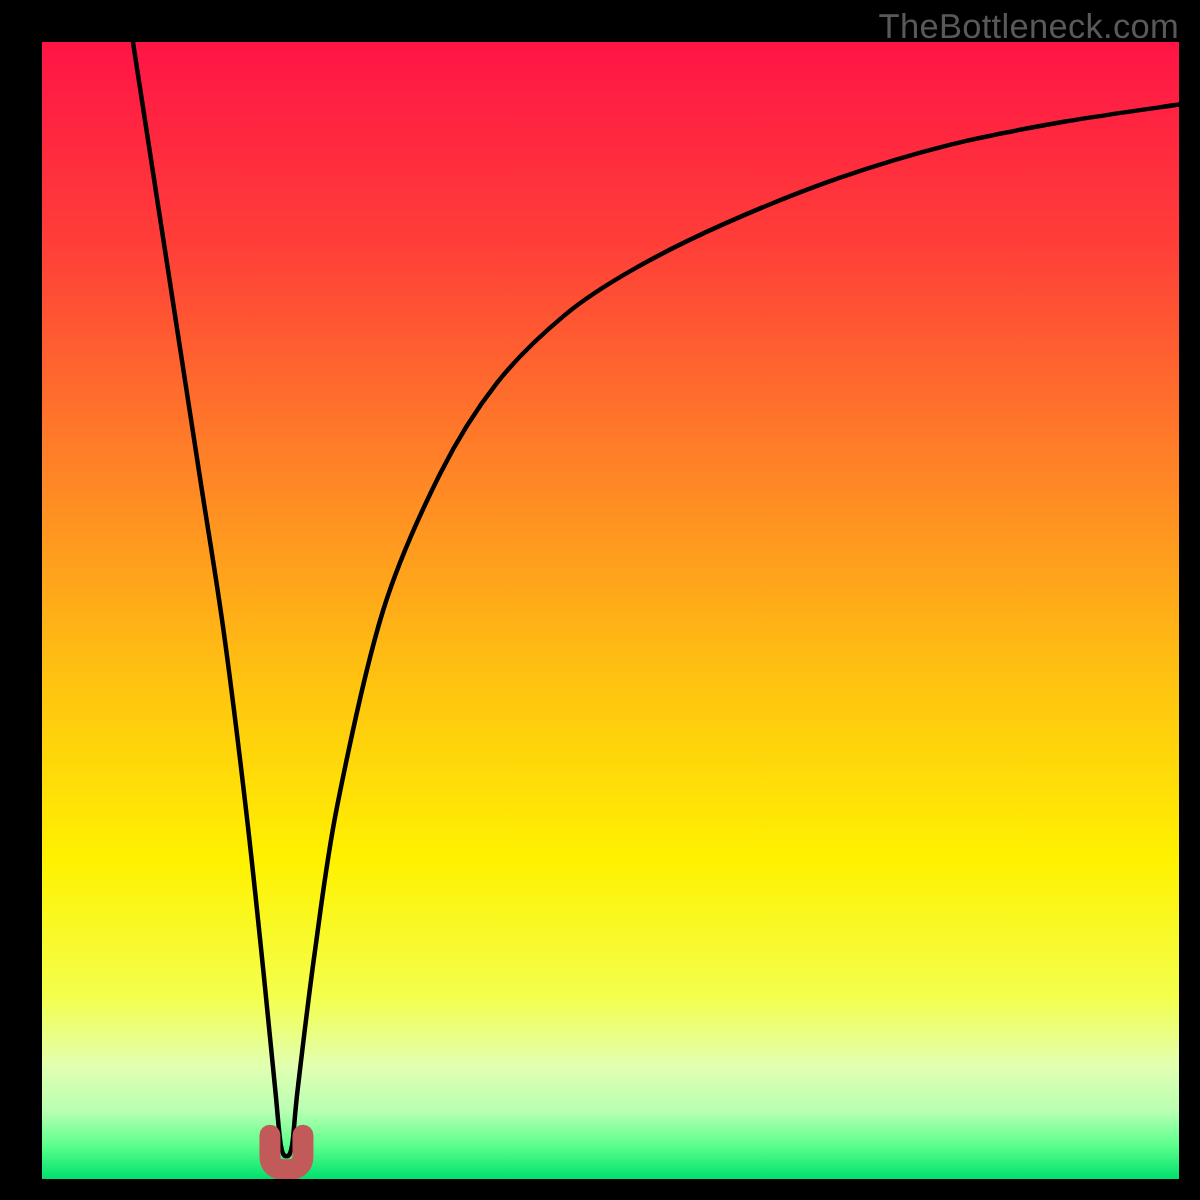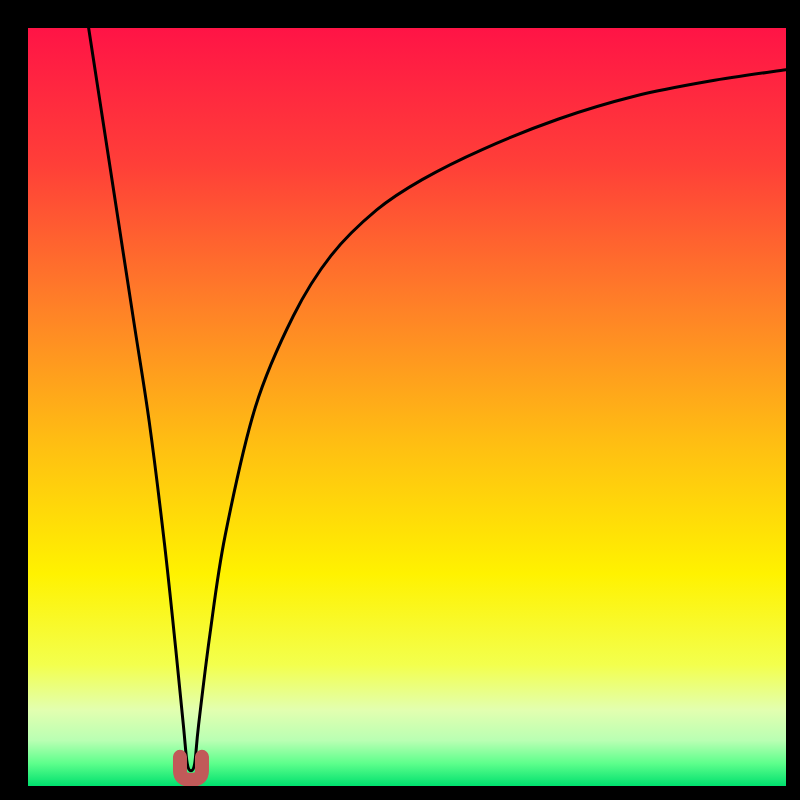--- a/index.html
+++ b/index.html
@@ -72,14 +72,15 @@
       <rect x="0" y="0" width="758" height="758" fill="url(#bgGrad)"></rect>
     </svg>
 
     <svg class="curve-svg" viewBox="0 0 758 758" preserveAspectRatio="none">
       <path id="curvePath" fill="none" stroke="#000000" stroke-width="3" stroke-linejoin="round" stroke-linecap="round" d="M 60.64 0.00 C 63.07 15.77, 70.95 67.01, 75.80 98.54 C 80.65 130.07, 86.11 165.55, 90.96 197.08 C 95.81 228.61, 101.27 264.09, 106.12 295.62 C 110.97 327.15, 116.43 358.99, 121.28 394.16 C 126.13 429.33, 132.20 479.06, 136.44 515.44 C 140.68 551.82, 144.78 592.45, 147.81 621.56 C 150.84 650.67, 153.57 679.17, 155.39 697.36 C 157.21 715.55, 157.97 727.98, 159.18 735.26 C 160.39 742.54, 161.76 742.84, 162.97 742.84 C 164.18 742.84, 165.55 742.54, 166.76 735.26 C 167.97 727.98, 168.12 717.98, 170.55 697.36 C 172.98 676.74, 177.68 636.72, 181.92 606.40 C 186.16 576.08, 189.80 544.24, 197.08 507.86 C 204.36 471.48, 216.48 414.17, 227.40 379.00 C 238.32 343.83, 253.17 312.30, 265.30 288.04 C 277.43 263.78, 289.86 244.38, 303.20 227.40 C 316.54 210.42, 334.13 194.05, 348.68 181.92 C 363.23 169.79, 377.18 161.30, 394.16 151.60 C 411.14 141.90, 432.97 130.98, 454.80 121.28 C 476.63 111.58, 506.34 99.45, 530.60 90.96 C 554.86 82.47, 582.14 74.28, 606.40 68.22 C 630.66 62.16, 657.94 57.30, 682.20 53.06 C 706.46 48.82, 745.87 43.51, 758.00 41.69"></path>
       <path id="markerPath" fill="none" stroke="#c15a59" stroke-width="14" stroke-linecap="round" stroke-linejoin="round" d="M 151.97 728.84 L 151.97 742.84 Q 151.97 751.84 162.97 751.84 Q 173.97 751.84 173.97 742.84 L 173.97 728.84"></path>
     </svg>
 
   </div>
 
+  <div class="watermark">TheBottleneck.com</div>
 
 </div>
 
 </body></html>

